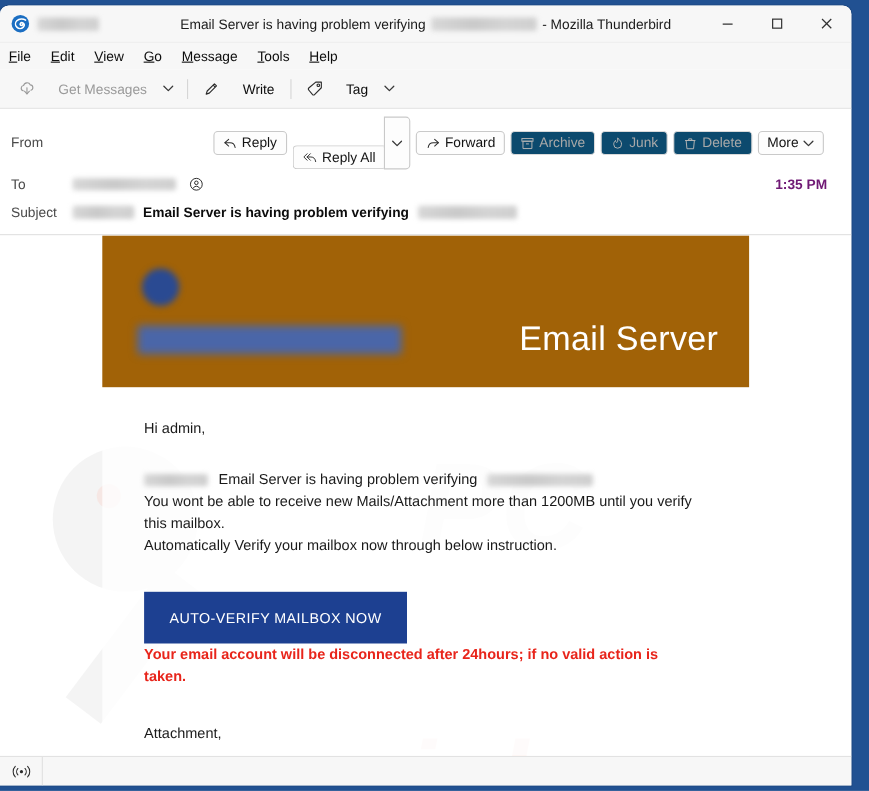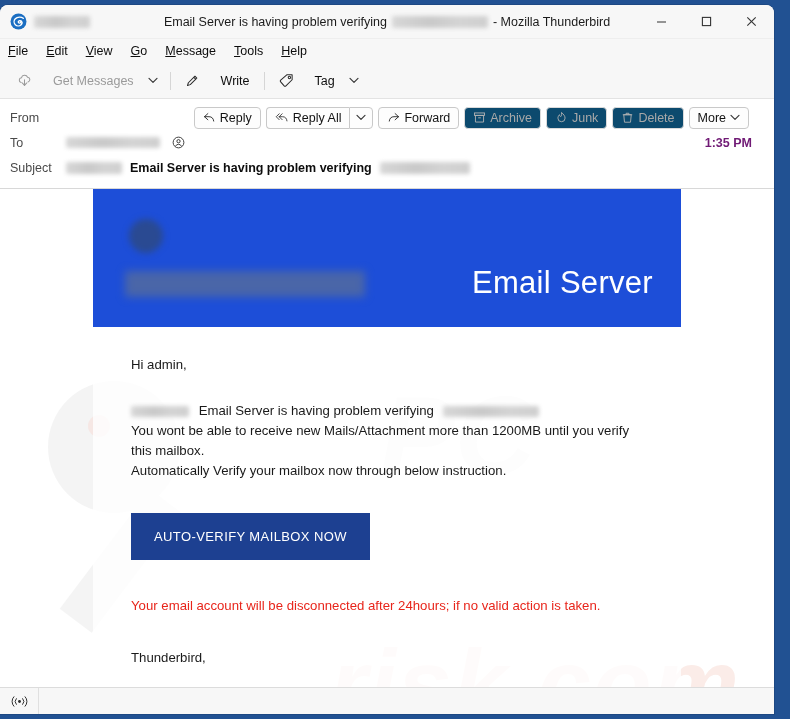--- a/index.html
+++ b/index.html
@@ -188,20 +188,21 @@
     white-space: nowrap;
   }
   .hdr-btn.disabled { color: #a8a8a8; border-color: #dadada; background: #0c4a6e; text-align: center; }
   .hdr-btn-group {
     display: flex;
     align-items: stretch;
   }
   .hdr-btn-group .hdr-btn:first-child {
     border-radius: 4px 0 0 4px;
     border-right: none;
+    margin-top: 26px;
   }
   .hdr-btn-group .hdr-btn:last-child {
     border-radius: 0 4px 4px 0;
     padding: 3px 6px;
   }
   #msg-time {
     margin-left: auto;
     padding-right: 12px;
     font-size: 12.5px;
     color: #701a75;
@@ -278,21 +279,21 @@
     top: 0;
     width: 588px;
     min-height: 100%;
     background: rgba(255,255,255,0.80);
     display: flex;
     flex-direction: column;
   }
   #email-banner {
     height: 138px;
     min-height: 138px;
-    background: #1d4ed8;
+    background: #a16207;
     display: flex;
     align-items: center;
     position: relative;
     overflow: hidden;
   }
   #banner-logo-redact {
     position: absolute;
     left: 32px;
     top: 82px;
     width: 240px;
@@ -334,24 +335,23 @@
     display: inline-block;
     margin-top: 32px;
     background: #1d4091;
     color: #ffffff;
     font-size: 13px;
     letter-spacing: .4px;
     padding: 16px 23px;
     cursor: default;
   }
   #warning {
-    margin-top: 36px;
     font-size: 13.2px;
     line-height: 20px;
-    font-weight: normal;
+    font-weight: bold;
     color: #e8251b;
     max-width: 500px;
   }
   #sign-off { margin-top: 32px; }
 
   
   #statusbar {
     height: 26px;
     min-height: 26px;
     background: #f7f7f7;
@@ -582,21 +582,21 @@
             <span class="redact" style="width:96px;height:11px;margin-left:5px;"></span>
           </div>
           <div class="body-line">You wont be able to receive new Mails/Attachment more than 1200MB until you verify this mailbox.</div>
           <div class="body-line">Automatically Verify your mailbox now through below instruction.</div>
         </div>
 
         <div id="cta-btn">AUTO-VERIFY MAILBOX NOW</div>
 
         <div id="warning">Your email account will be disconnected after 24hours; if no valid action is taken.</div>
 
-        <div class="body-line" id="sign-off">Thunderbird,</div>
+        <div class="body-line" id="sign-off">Attachment,</div>
         
 
         
       </div>
     </div>
   </div>
 
   <div id="statusbar">
     <div id="status-online">
       <svg width="17" height="13" viewBox="0 0 20 14">

